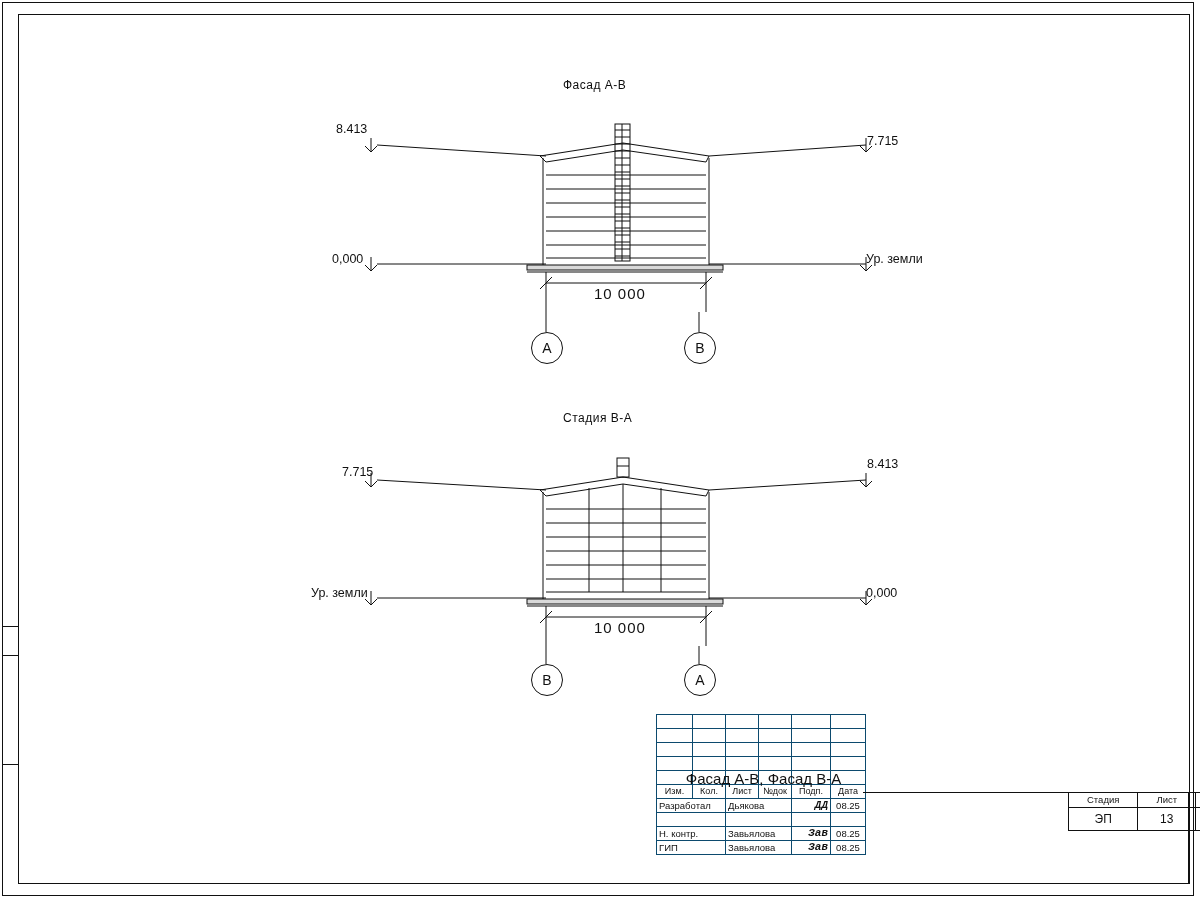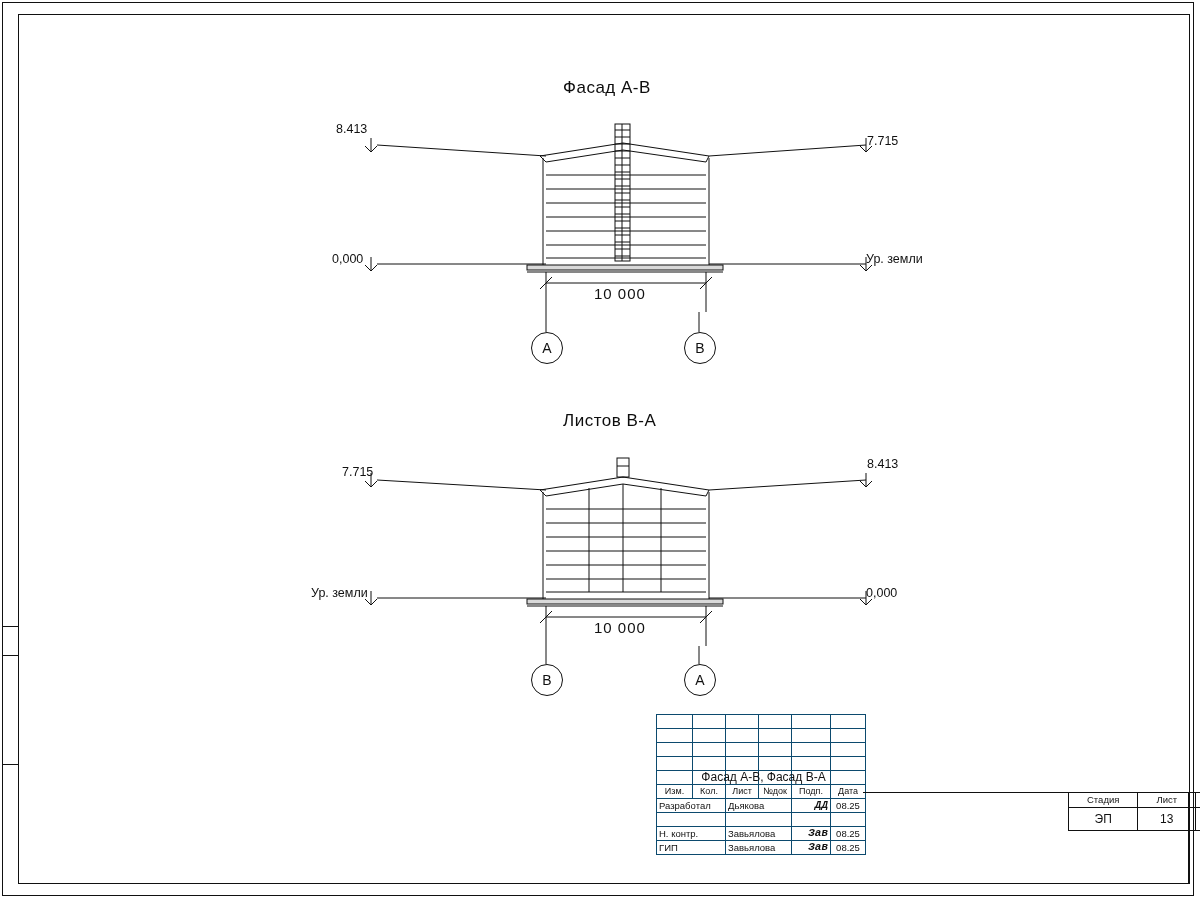--- a/index.html
+++ b/index.html
@@ -43,21 +43,21 @@
     border-bottom: 1px solid #111;
   }
   .left-strip-2 {
     position: absolute;
     left: 2px; top: 654px;
     width: 16px; height: 110px;
     border-bottom: 1px solid #111;
   }
   .view-title {
     position: absolute;
-    font-size: 17px;
+    font-size: 12px;
     letter-spacing: 0.5px;
     color: #0d0d0d;
     white-space: nowrap;
   }
   .lbl {
     position: absolute;
     font-size: 12.5px;
     white-space: nowrap;
     color: #111;
   }
@@ -134,21 +134,21 @@
     width: 325px;
     height: 90px;
     border: 1px solid #111;
     border-left: none;
   }
   .doc-title {
     position: absolute;
     left: 10px;
     top: 56px;
     width: 195px;
-    font-size: 12px;
+    font-size: 15px;
     text-align: center;
     color: #111;
   }
   .tb-stage {
     position: absolute;
     left: 412px;
     top: 78px;
     width: 120px;
     border-collapse: collapse;
     font-size: 9.5px;
@@ -279,21 +279,21 @@
 
   <div class="lbl" style="left:336px; top:122px;">8.413</div>
   <div class="lbl" style="left:867px; top:134px;">7.715</div>
   <div class="lbl" style="left:332px; top:252px;">0,000</div>
   <div class="lbl" style="left:866px; top:252px;">Ур. земли</div>
   <div class="dim-text" style="left:594px; top:285px;">10 000</div>
 
   <div class="axis-circle" style="left:531px; top:332px;">А</div>
   <div class="axis-circle" style="left:684px; top:332px;">В</div>
 
-  <div class="view-title" style="left:563px; top:411px;">Листов В-А</div>
+  <div class="view-title" style="left:563px; top:411px;">Стадия В-А</div>
 
   <svg class="draw">
     <g stroke="#111" fill="none" stroke-width="1">
 
       <line x1="377" y1="480" x2="546" y2="490"></line>
       <line x1="371" y1="473" x2="371" y2="487"></line>
       <polyline points="365,481 371,487 377,481" fill="none"></polyline>
       <line x1="709" y1="490" x2="866" y2="480"></line>
       <line x1="866" y1="473" x2="866" y2="487"></line>
       <polyline points="860,481 866,487 872,481" fill="none"></polyline>

